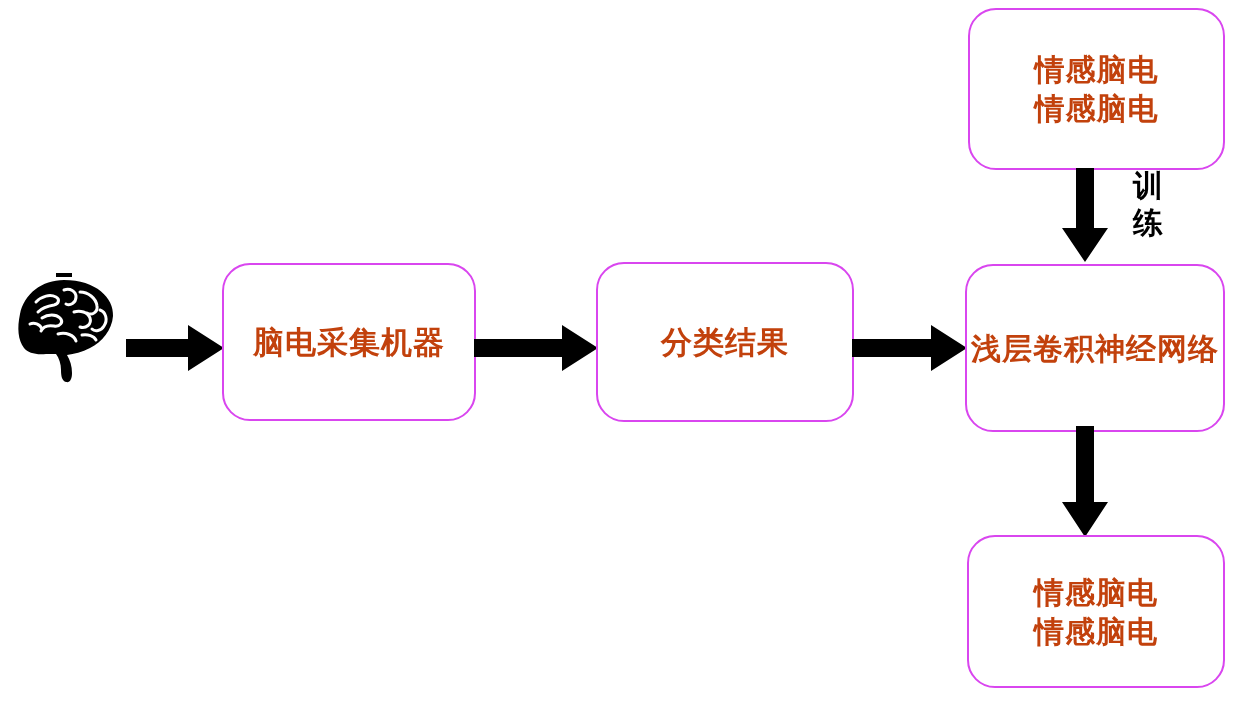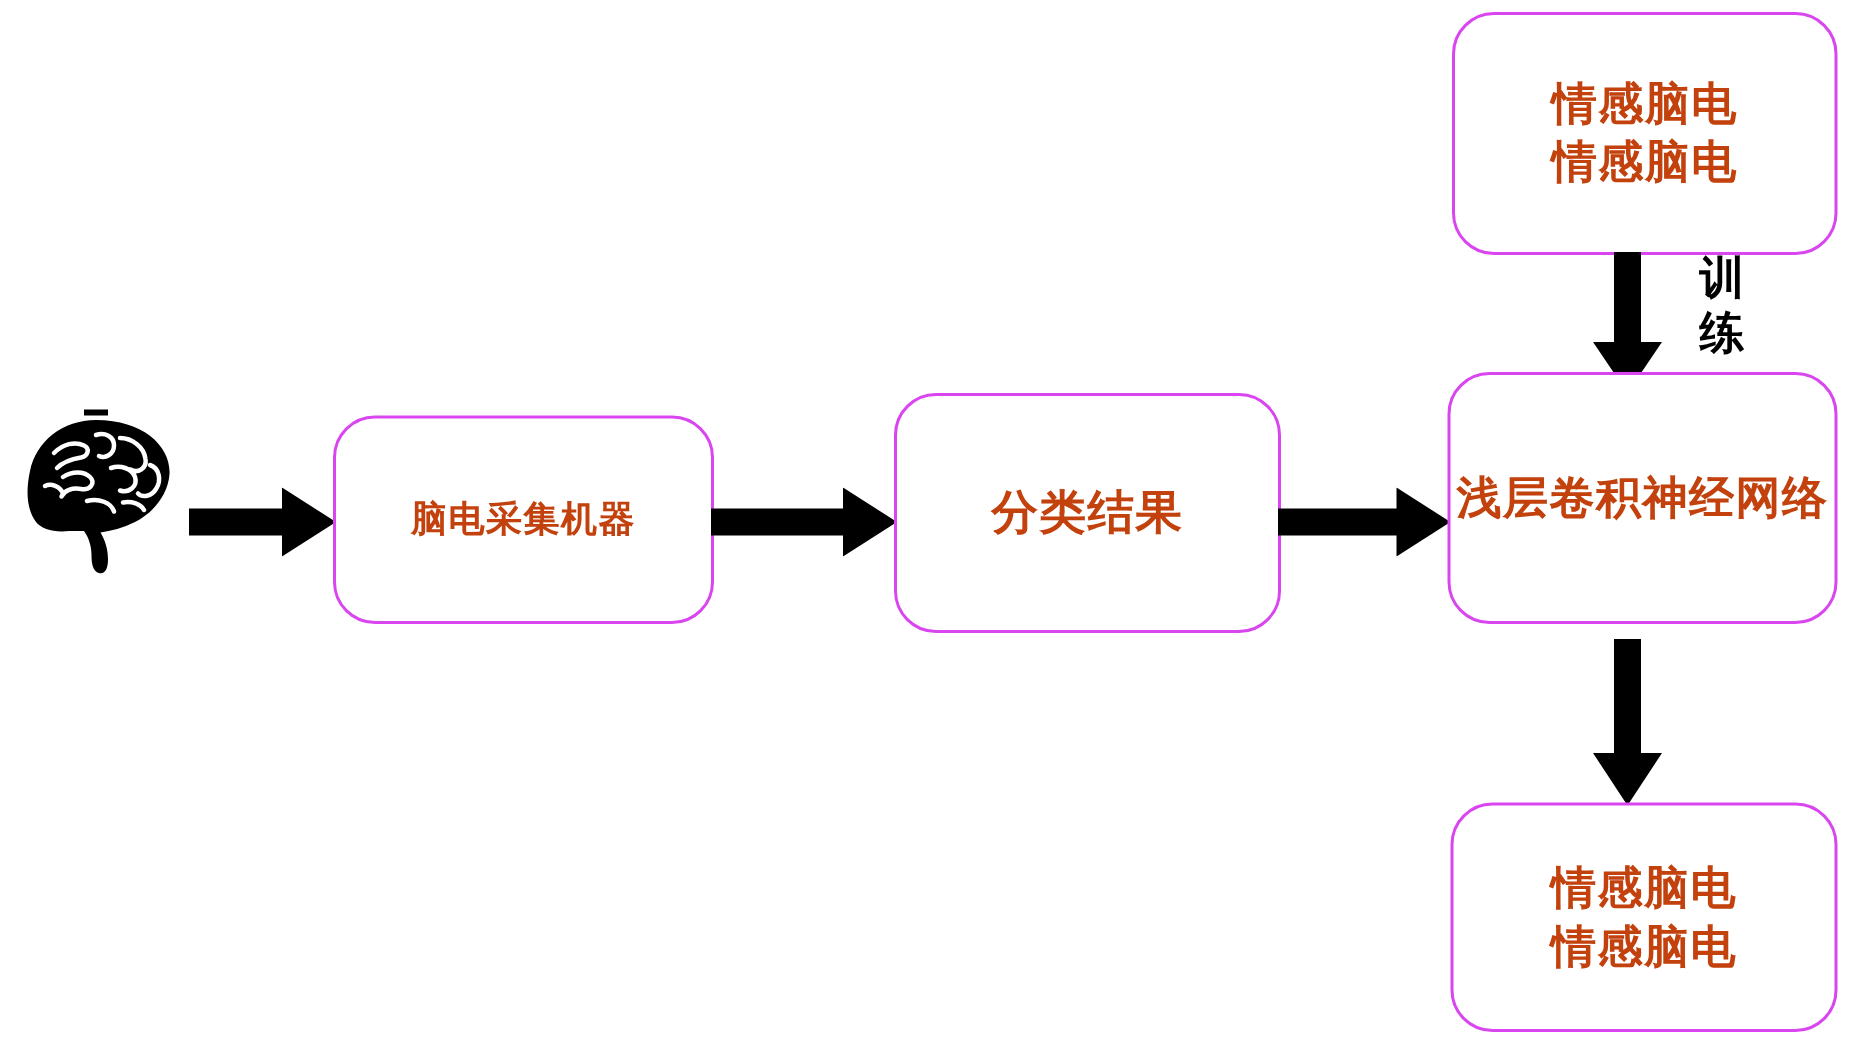--- a/index.html
+++ b/index.html
@@ -34,23 +34,23 @@
     letter-spacing: 1px;
     line-height: 1.30;
     font-family: "DejaVu Sans", "Liberation Sans", sans-serif;
   }
   .node .line {
     display: block;
     white-space: nowrap;
   }
 
   
-  #node-acq      { left: 222px; top: 277px; width: 254px; height: 139px; font-size: 24px; }
+  #node-acq      { left: 222px; top: 263px; width: 254px; height: 158px; font-size: 31px; }
   #node-pre      { left: 596px; top: 262px; width: 258px; height: 160px; font-size: 31px; }
-  #node-cnn      { left: 965px; top: 248px; width: 260px; height: 168px; font-size: 30px; }
+  #node-cnn      { left: 965px; top: 264px; width: 260px; height: 168px; font-size: 30px; }
   #node-db       { left: 968px; top:   8px; width: 257px; height: 162px; font-size: 30px; }
   #node-result   { left: 967px; top: 535px; width: 258px; height: 153px; font-size: 30px; }
 
   
   .arrow-h {
     position: absolute;
     height: 46px;
     display: block;
   }
   .arrow-v {

